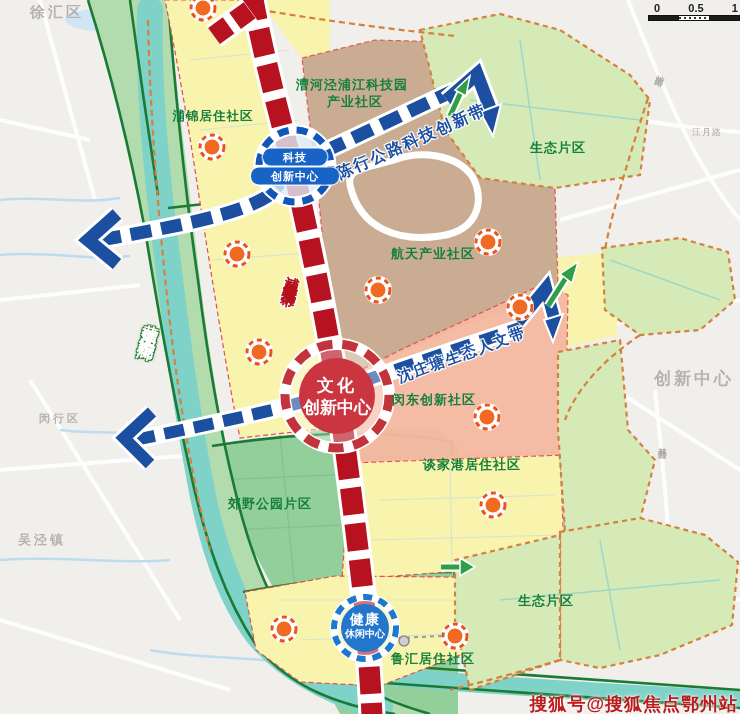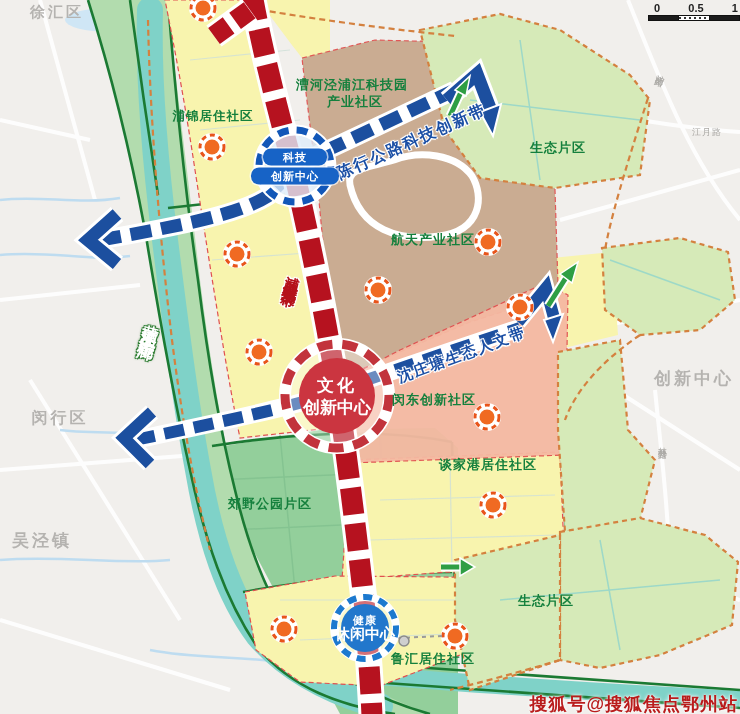--- a/index.html
+++ b/index.html
@@ -2,21 +2,21 @@
 <html><head>
 <meta charset="utf-8">
 <style>
   html,body{margin:0;padding:0;background:#ddd;}
   .stage{position:relative;width:740px;height:714px;overflow:hidden;background:#f1efec;
          font-family:Liberation Sans, sans-serif;}
   .stage svg{position:absolute;left:0;top:0;}
   .labels{position:absolute;left:0;top:0;width:740px;height:714px;}
   .lbl{position:absolute;transform:translate(-50%,-50%);white-space:nowrap;pointer-events:none;}
   .region{color:#15803d;font-size:13px;font-weight:700;letter-spacing:1px;}
-  .outside{color:#b5b3b0;font-size:16px;font-weight:700;letter-spacing:3px;}
+  .outside{color:#b5b3b0;font-size:11px;font-weight:700;letter-spacing:3px;}
   .roadlbl{color:#a9a7a3;font-size:9px;letter-spacing:1px;}
   .vert{writing-mode:vertical-rl;text-orientation:upright;}
   .halo-w{text-shadow:-1px -1px 0 #fff,1px -1px 0 #fff,-1px 1px 0 #fff,1px 1px 0 #fff,0 0 3px #fff;}
   .halo-g{text-shadow:-1px -1px 0 #2e7d32,1px -1px 0 #2e7d32,-1px 1px 0 #2e7d32,1px 1px 0 #2e7d32,0 0 3px #2e7d32;}
   .corridor-blue{color:#1b4fa5;font-size:16px;font-weight:800;letter-spacing:2px;}
   .corridor-red{color:#b5121b;font-size:15px;font-weight:800;letter-spacing:2px;}
   .corridor-green{color:#fff;font-size:17px;font-weight:800;letter-spacing:3px;}
   .pill{position:absolute;transform:translate(-50%,-50%);background:#1763c6;color:#fff;
         border-radius:8px;padding:1px 20px;font-size:11px;font-weight:700;letter-spacing:1px;
         box-shadow:0 0 0 1.5px rgba(255,255,255,.65);}
@@ -262,49 +262,49 @@
     <circle cx="365" cy="628" r="31" fill="rgba(255,255,255,0.4)" stroke="#ffffff" stroke-width="8"></circle>
     <circle cx="365" cy="628" r="31" fill="none" stroke="#1c79cf" stroke-width="6" stroke-dasharray="9 7"></circle>
     <circle cx="365" cy="628" r="24" fill="#2277cc"></circle>
   </g>
 </svg>
 
 <div class="labels">
 
   <div class="lbl outside" style="left:57px;top:12px;font-size:15px">徐汇区</div>
   <div class="lbl outside" style="left:60px;top:418px">闵行区</div>
-  <div class="lbl outside" style="left:42px;top:540px;font-size:17px">吴泾镇</div>
+  <div class="lbl outside" style="left:42px;top:540px;font-size:13px">吴泾镇</div>
   <div class="lbl outside" style="left:694px;top:378px;font-size:17px">创新中心</div>
 
   <div class="lbl region" style="left:213px;top:116px;font-size:12.5px">浦锦居住社区</div>
   <div class="lbl region" style="left:352px;top:85px">漕河泾浦江科技园</div>
   <div class="lbl region" style="left:355px;top:102px">产业社区</div>
   <div class="lbl region" style="left:558px;top:148px">生态片区</div>
-  <div class="lbl region" style="left:433px;top:240px">航天产业社区</div>
+  <div class="lbl region" style="left:433px;top:254px">航天产业社区</div>
   <div class="lbl region" style="left:434px;top:400px">闵东创新社区</div>
-  <div class="lbl region" style="left:488px;top:465px">谈家港居住社区</div>
+  <div class="lbl region" style="left:472px;top:465px">谈家港居住社区</div>
   <div class="lbl region" style="left:270px;top:504px">郊野公园片区</div>
   <div class="lbl region" style="left:546px;top:601px">生态片区</div>
   <div class="lbl region" style="left:433px;top:659px">鲁汇居住社区</div>
 
   <div class="lbl roadlbl vert" style="left:663px;top:70px;transform:translate(-50%,-50%) rotate(20deg)">沪南公路</div>
   <div class="lbl roadlbl" style="left:707px;top:132px">江月路</div>
   <div class="lbl roadlbl vert" style="left:662px;top:442px">林海公路</div>
 
   <div class="lbl corridor-blue halo-w" style="left:412px;top:142px;transform:translate(-50%,-50%) rotate(-24deg)">陈行公路科技创新带</div>
   <div class="lbl corridor-blue halo-w" style="left:462px;top:355px;font-size:15px;transform:translate(-50%,-50%) rotate(-20deg)">沈庄塘生态人文带</div>
   <div class="lbl corridor-red halo-w vert" style="left:294px;top:274px;transform:translate(-50%,-50%) rotate(14deg)">浦星公路城镇发展带</div>
   <div class="lbl corridor-green halo-g vert" style="left:153px;top:322px;transform:translate(-50%,-50%) rotate(14deg)">黄浦江生态走廊</div>
 
   <div class="pill" style="left:295px;top:157px">科技</div>
   <div class="pill" style="left:295px;top:176px">创新中心</div>
   <div class="lbl ctr-txt" style="left:337px;top:385px;font-size:17px;letter-spacing:3px">文化</div>
   <div class="lbl ctr-txt" style="left:337px;top:407px;font-size:17px">创新中心</div>
-  <div class="lbl ctr-txt" style="left:365px;top:620px;font-size:11px;letter-spacing:1px">健康</div>
-  <div class="lbl ctr-txt" style="left:365px;top:634px;font-size:15px">休闲中心</div>
+  <div class="lbl ctr-txt" style="left:365px;top:620px;font-size:14px;letter-spacing:1px">健康</div>
+  <div class="lbl ctr-txt" style="left:365px;top:634px;font-size:10px">休闲中心</div>
 
   <div class="scalebar">
     <div class="nums">
       <span>0</span>
       <span>0.5</span>
       <span>1</span>
     </div>
     <div class="bar">
       <div class="seg dark"></div>
       <div class="seg lite"></div>

